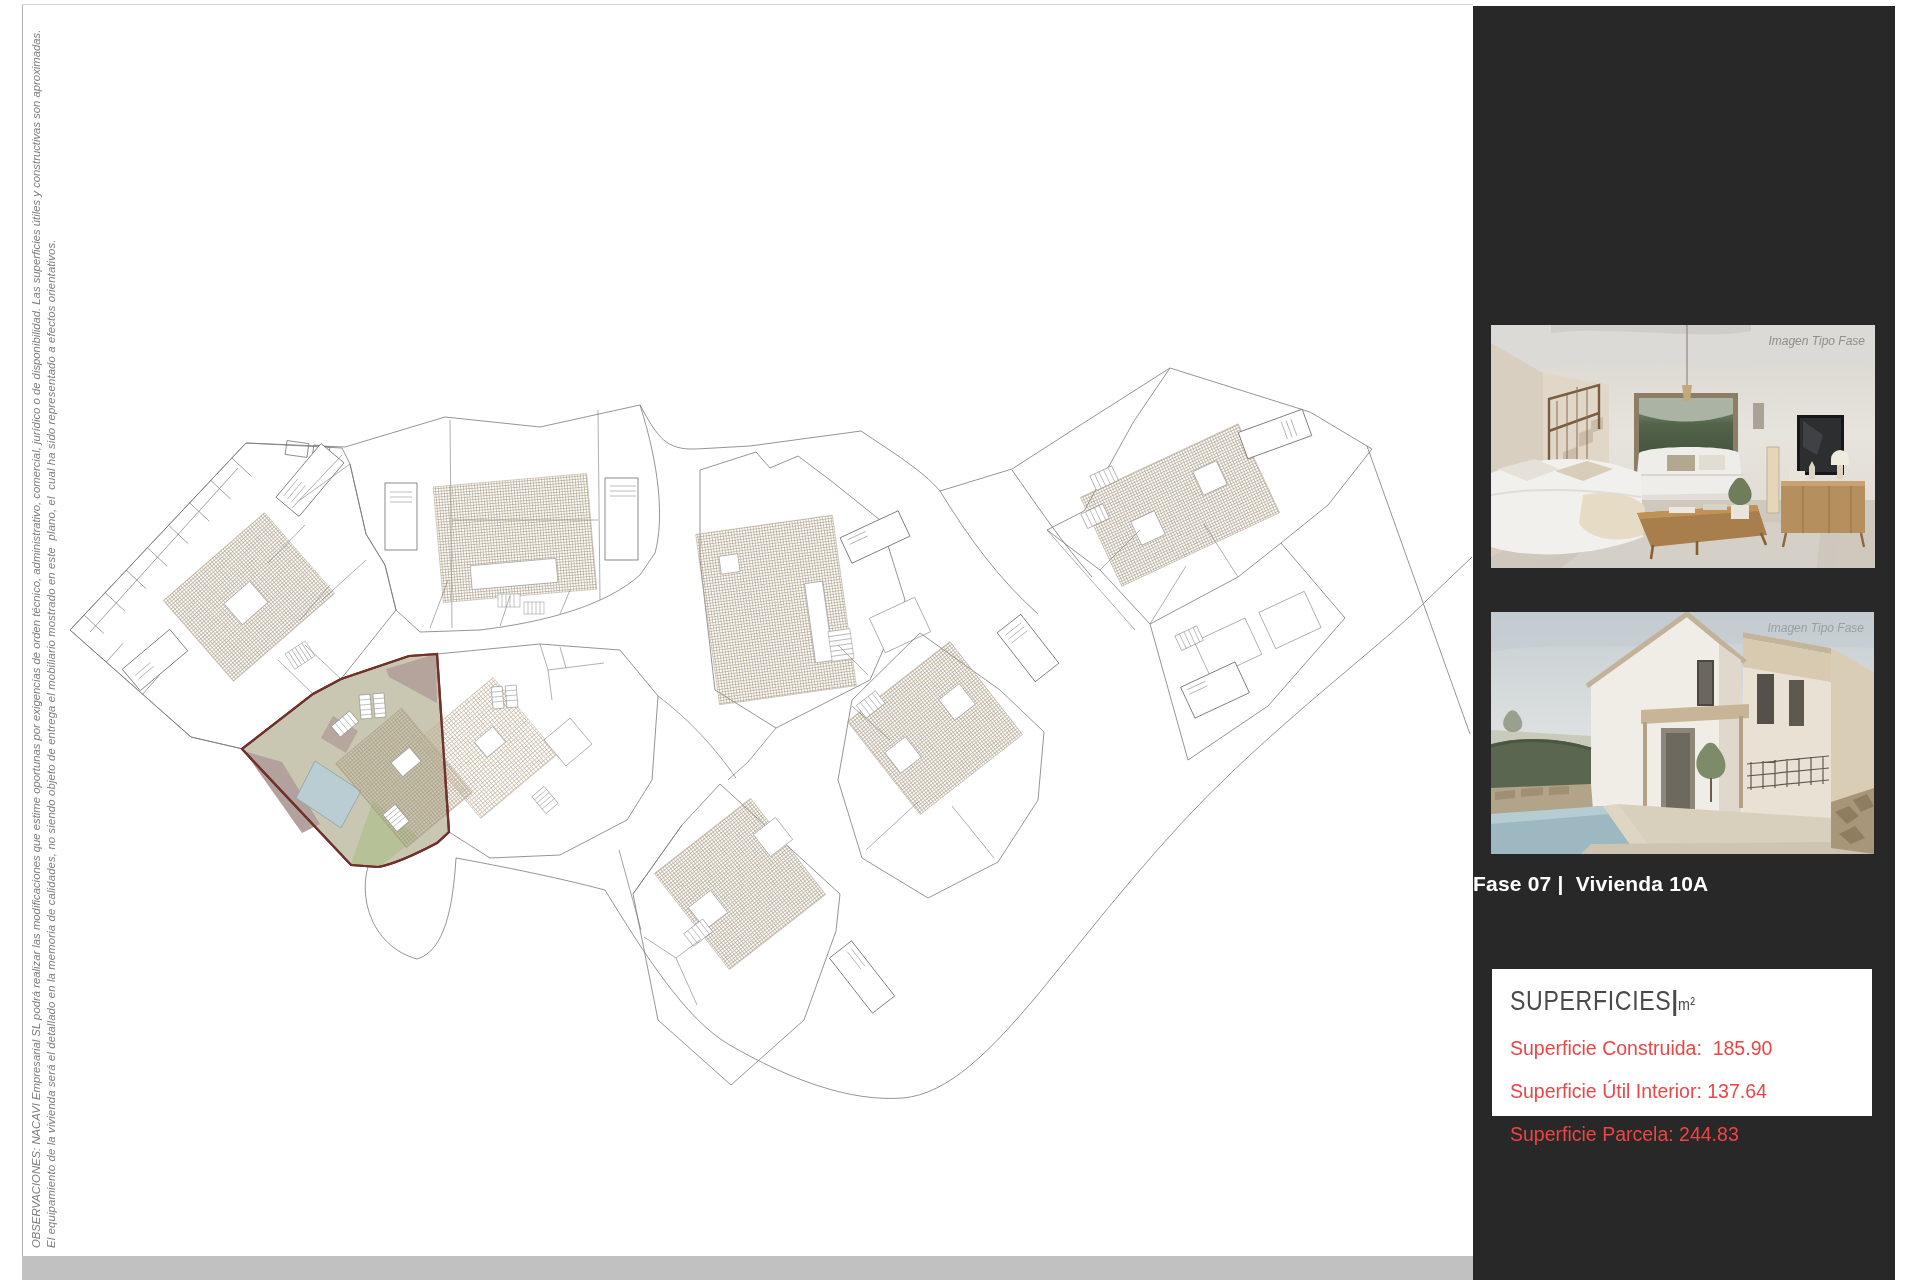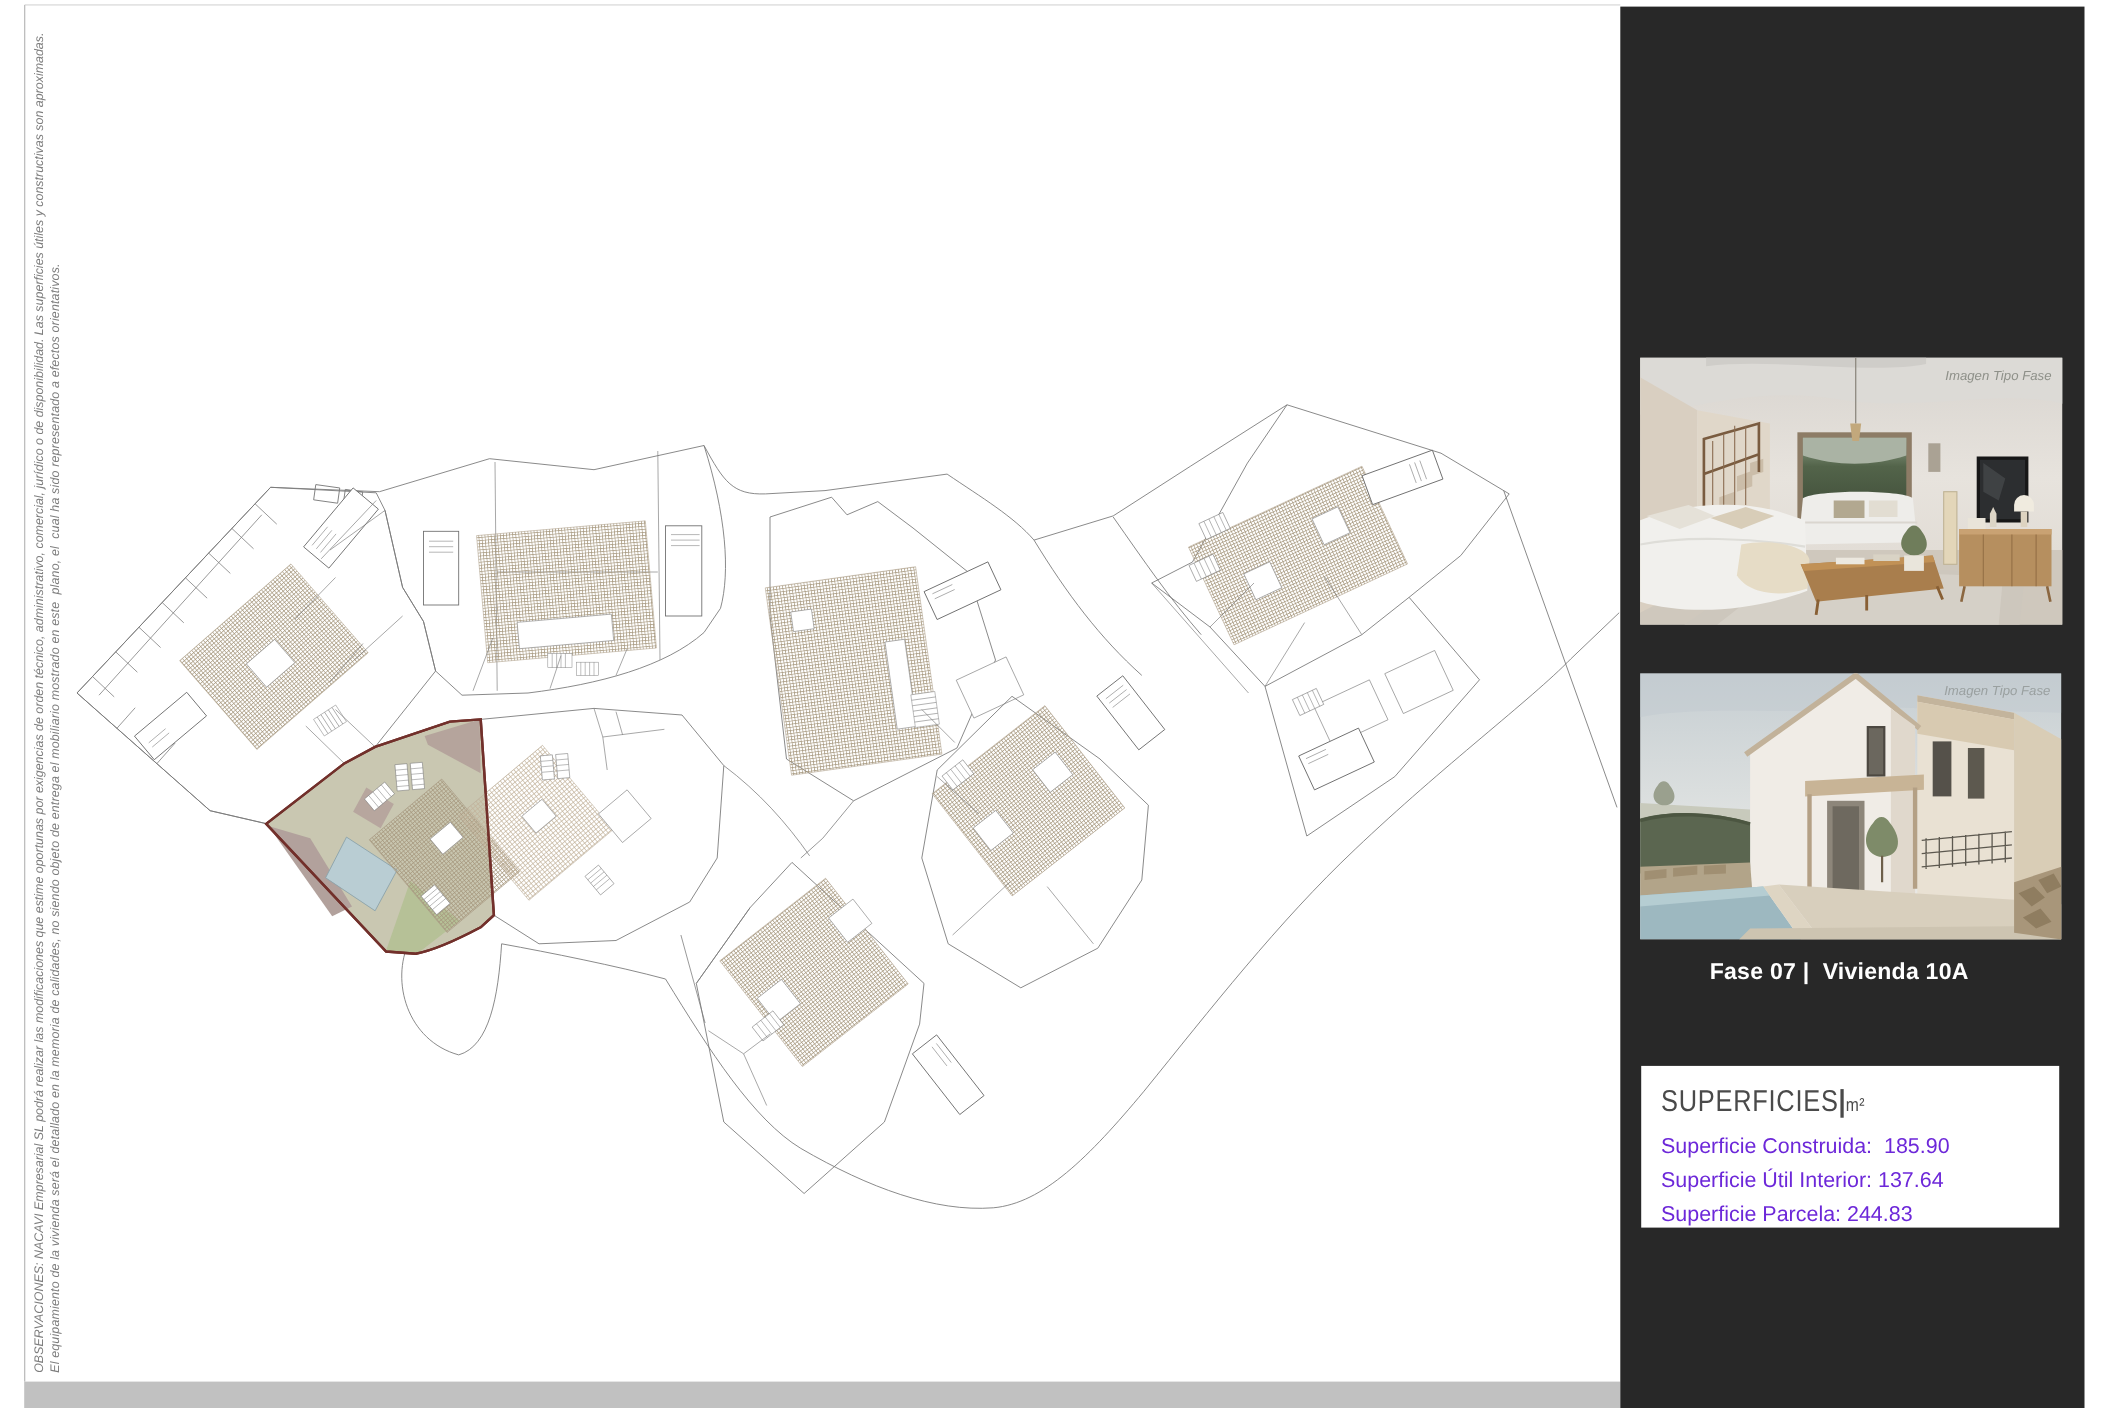--- a/index.html
+++ b/index.html
@@ -466,19 +466,19 @@
 
 <path d="M256 152 L338 144 M256 164 L338 156 M256 176 L338 168 M260 150 v28 M272 149 v28 M284 148 v28 M296 147 v28 M308 146 v28 M320 145 v28 M332 144 v28" stroke="#5d5950" stroke-width="1.2" fill="none"></path>
 
 <path d="M340 36 L383 60 L383 242 L340 232 Z" fill="#d9cdb6"></path>
 <path d="M340 190 L383 176 L383 242 L340 236 Z" fill="#a8967a"></path>
 <path d="M344 200 l14 -6 10 10 -12 8 z M362 188 l14 -6 7 12 -13 6 z M348 222 l16 -8 10 12 -14 6 z" fill="#8f7d60"></path>
 
 <text x="373" y="20" text-anchor="end" font-size="12" font-style="italic" fill="#9aa0a0" font-family="Liberation Sans, sans-serif">Imagen Tipo Fase</text>
 </svg>
 
-<div class="abs" style="left:1473px;top:872px;width:398px;text-align:center;font-size:21px;color:#ffffff;font-weight:bold;letter-spacing:0.2px">Fase 07 |&nbsp; Vivienda 10A</div>
+<div class="abs" style="left:1473px;top:872px;width:398px;text-align:left;font-size:21px;color:#ffffff;font-weight:bold;letter-spacing:0.2px">Fase 07 |&nbsp; Vivienda 10A</div>
 
 <div class="abs" style="left:1492px;top:969px;width:380px;height:147px;background:#ffffff"></div>
 
 <div class="abs" style="left:1510px;top:985px;font-size:27.5px;color:#4a4a4a;letter-spacing:0.8px;transform:scaleX(0.84);transform-origin:0 0">SUPERFICIES<span style="letter-spacing:0;font-weight:bold">|</span><span style="font-size:17px;letter-spacing:0.5px">m²</span></div>
 
-<div class="abs" style="left:1510px;top:1027px;font-size:19.5px;color:#6d28d9;line-height:31px">Superficie Construida:&nbsp; 185.90<br>Superficie Útil Interior: 137.64<br>Superficie Parcela: 244.83</div>
+<div class="abs" style="left:1510px;top:1027px;font-size:19.5px;color:#ef4444;line-height:43px">Superficie Construida:&nbsp; 185.90<br>Superficie Útil Interior: 137.64<br>Superficie Parcela: 244.83</div>
 
 </body></html>

